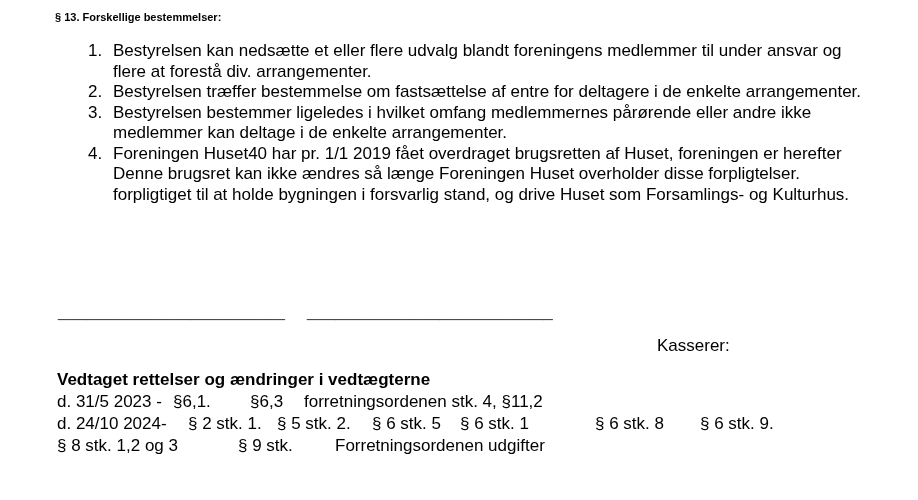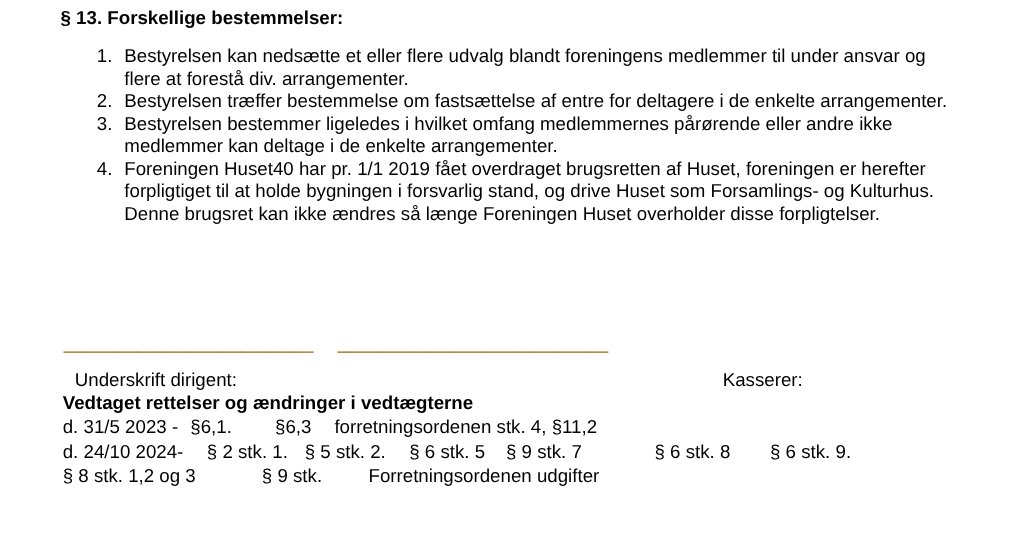--- a/index.html
+++ b/index.html
@@ -11,21 +11,21 @@
     color: #000000;
     font-family: "Liberation Sans", sans-serif;
     font-size: 17px;
     overflow: hidden;
   }
   .doc-title {
     position: absolute;
     left: 55px;
     top: 7px;
     margin: 0;
-    font-size: 17px;
+    font-size: 11px;
     font-weight: 700;
     line-height: 20.5px;
     text-align: right;
   }
   .provisions {
     position: absolute;
     left: 88px;
     top: 41px;
     margin: 0;
     padding: 0;
@@ -36,42 +36,42 @@
     flex: 0 0 25px;
     width: 25px;
     line-height: 20.5px;
   }
   .provision .lines { line-height: 20.5px; }
   .provision .lines div { white-space: nowrap; }
 
   .sig-line {
     position: absolute;
     top: 302px;
-    color: #a16207;
+    color: #404040;
     font-size: 17px;
     line-height: 20px;
     white-space: nowrap;
   }
   .sig-line.l1 { left: 58px; }
   .sig-line.l2 { left: 307px; }
   .sig-line.l3 { left: 572px; }
   .sig-label {
     position: absolute;
     top: 336px;
     line-height: 20px;
     white-space: nowrap;
   }
   .sig-label.s1 { left: 68px; }
   .sig-label.s2 { left: 358px; }
   .sig-label.s3 { left: 657px; }
 
   .amendments {
     position: absolute;
     left: 57px;
-    top: 356px;
+    top: 369px;
     line-height: 22px;
   }
   .amend-heading { font-weight: 700; }
   .amend-row { white-space: nowrap; }
   .amend-row span { display: inline-block; vertical-align: top; }
   .amend-row .date { font-weight: 400; }
 
   .row-2023 .date { width: 116px; }
   .row-2023 .r0 { width: 77px; }
   .row-2023 .r1 { width: 54px; }
@@ -111,41 +111,40 @@
       <span class="num">3.</span>
       <div class="lines">
         <div>Bestyrelsen bestemmer ligeledes i hvilket omfang medlemmernes pårørende eller andre ikke</div>
         <div>medlemmer kan deltage i de enkelte arrangementer.</div>
       </div>
     </li>
     <li class="provision">
       <span class="num">4.</span>
       <div class="lines">
         <div>Foreningen Huset40 har pr. 1/1 2019 fået overdraget brugsretten af Huset, foreningen er herefter</div>
+        <div>Denne brugsret kan ikke ændres så længe Foreningen Huset overholder disse forpligtelser.</div>
         <div>forpligtiget til at holde bygningen i forsvarlig stand, og drive Huset som Forsamlings- og Kulturhus.</div>
-        <div>Denne brugsret kan ikke ændres så længe Foreningen Huset overholder disse forpligtelser.</div>
       </div>
     </li>
   </ol>
 
   <span class="sig-line l1">________________________</span>
   <span class="sig-line l2">__________________________</span>
 
-  <span class="sig-label s1">Underskrift dirigent:</span>
   <span class="sig-label s3">Kasserer:</span>
 
   <div class="amendments">
     <div class="amend-heading">Vedtaget rettelser og ændringer i vedtægterne</div>
 
     <div class="amend-row row-2023">
       <span class="date">d. 31/5 2023 -</span><span class="r0">§6,1.</span><span class="r1">§6,3</span><span class="r2">forretningsordenen stk. 4, §11,2</span>
     </div>
 
     <div class="amend-row row-2024">
-      <span class="date">d. 24/10 2024-</span><span class="r0">§ 2 stk. 1.</span><span class="r1">§ 5 stk. 2.</span><span class="r2">§ 6 stk. 5</span><span class="r3">§ 9 stk. 7</span><span class="r4">§ 6 stk. 8</span><span class="r5">§ 6 stk. 9.</span>
+      <span class="date">d. 24/10 2024-</span><span class="r0">§ 2 stk. 1.</span><span class="r1">§ 5 stk. 2.</span><span class="r2">§ 6 stk. 5</span><span class="r3">§ 6 stk. 1</span><span class="r4">§ 6 stk. 8</span><span class="r5">§ 6 stk. 9.</span>
     </div>
 
     <div class="amend-row row-cont">
       <span class="r0">§ 8 stk. 1,2 og 3</span><span class="r1">§ 9 stk.</span><span class="r2">Forretningsordenen udgifter</span>
     </div>
   </div>
 
 </div>
 
 </body></html>

